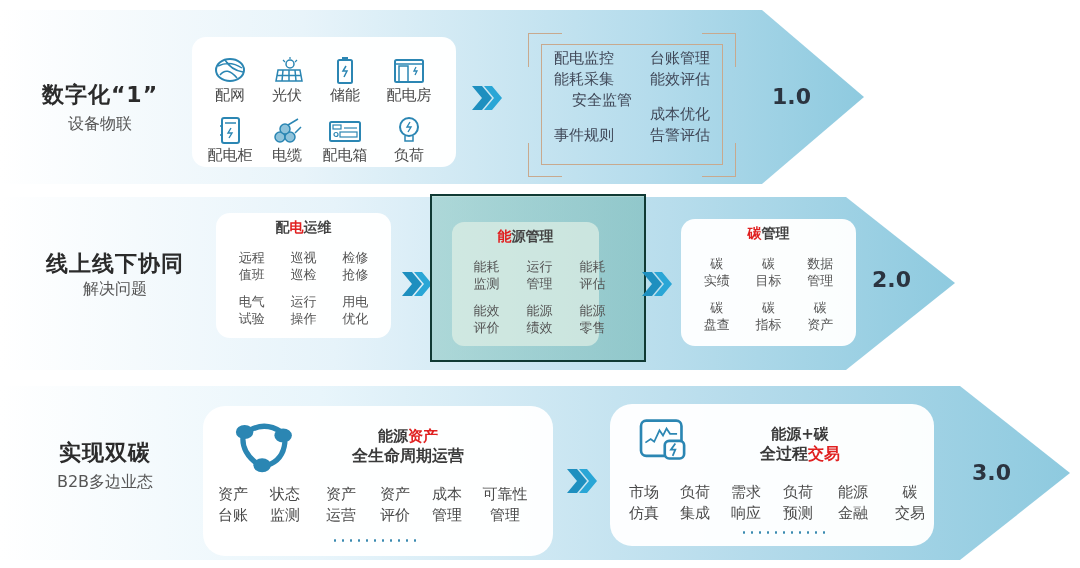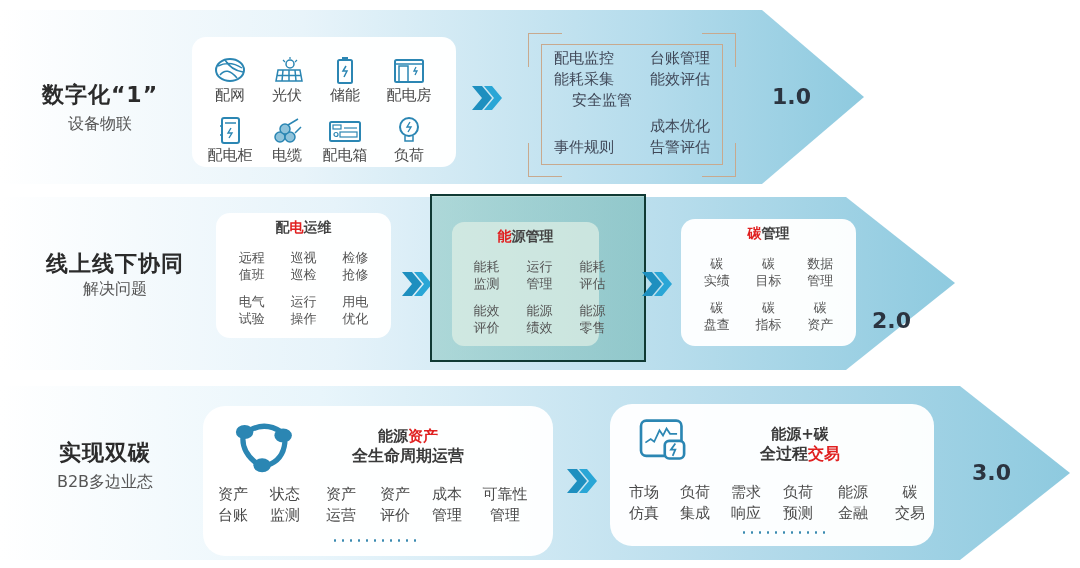--- a/index.html
+++ b/index.html
@@ -152,21 +152,21 @@
     <div class="corner" style="right:0;top:0;border-width:1.5px 1.5px 0 0;"></div>
     <div class="corner" style="left:0;bottom:0;border-width:0 0 1.5px 1.5px;"></div>
     <div class="corner" style="right:0;bottom:0;border-width:0 1.5px 1.5px 0;"></div>
     <div class="inner" style="left:13px;top:11px;right:13px;bottom:12px;"></div>
     <div class="feat-grid" style="left:26px;top:16px;">
       <span class="f">配电监控</span>
       <span class="f">台账管理</span>
       <span class="f">能耗采集</span>
       <span class="f">能效评估</span>
       <span class="f" style="margin-top:0;text-align:center;">安全监管</span>
-      <span class="f" style="margin-top:26px;">成本优化</span>
+      <span class="f" style="margin-top:14px;">成本优化</span>
       <span class="f">事件规则</span>
       <span class="f">告警评估</span>
     </div>
   </div>
 
   <div class="version" style="left:772px;top:74px;">1.0</div>
 </div>
 
 <div class="band" style="top:197px;height:175px;">
   <svg class="shape" width="1080" height="175">
@@ -245,21 +245,21 @@
 管理</div>
       <div class="m" style="white-space:pre;">碳
 盘查</div>
       <div class="m" style="white-space:pre;">碳
 指标</div>
       <div class="m" style="white-space:pre;">碳
 资产</div>
     </div>
   </div>
 
-  <div class="version" style="left:872px;top:70px;margin-top:41px;">2.0</div>
+  <div class="version" style="left:872px;top:70px;">2.0</div>
 </div>
 
 <div class="band" style="top:386px;height:176px;">
   <svg class="shape" width="1080" height="176">
     <defs>
       <linearGradient id="g3" x1="0" x2="1" y1="0" y2="0">
         <stop offset="0" stop-color="#ffffff"></stop>
         <stop offset="0.3" stop-color="#e8f5fb"></stop>
         <stop offset="0.7" stop-color="#b5dbeb"></stop>
         <stop offset="1" stop-color="#8ecadf"></stop>

